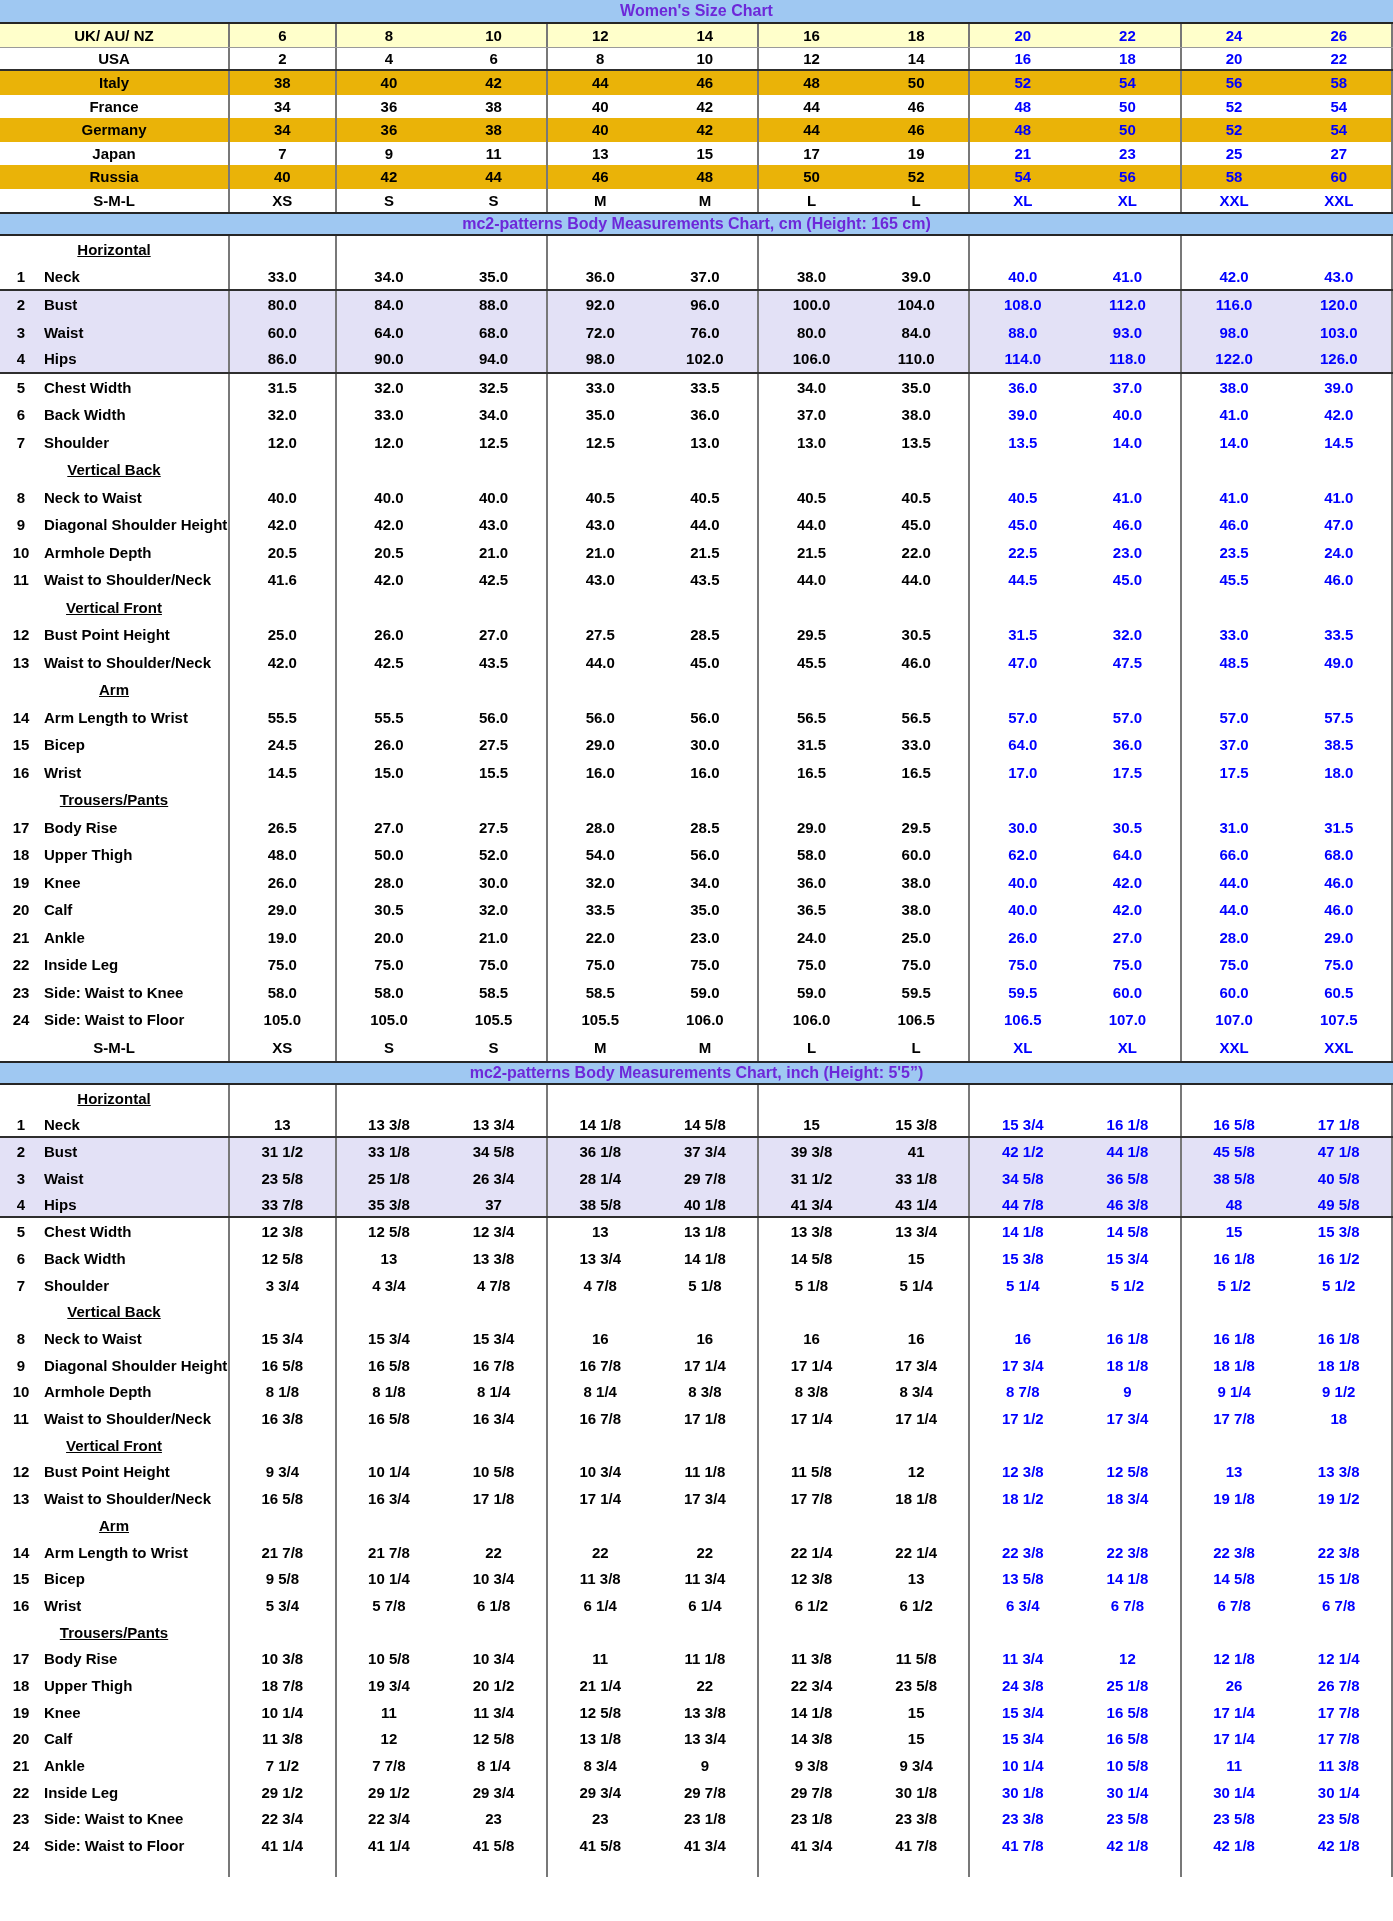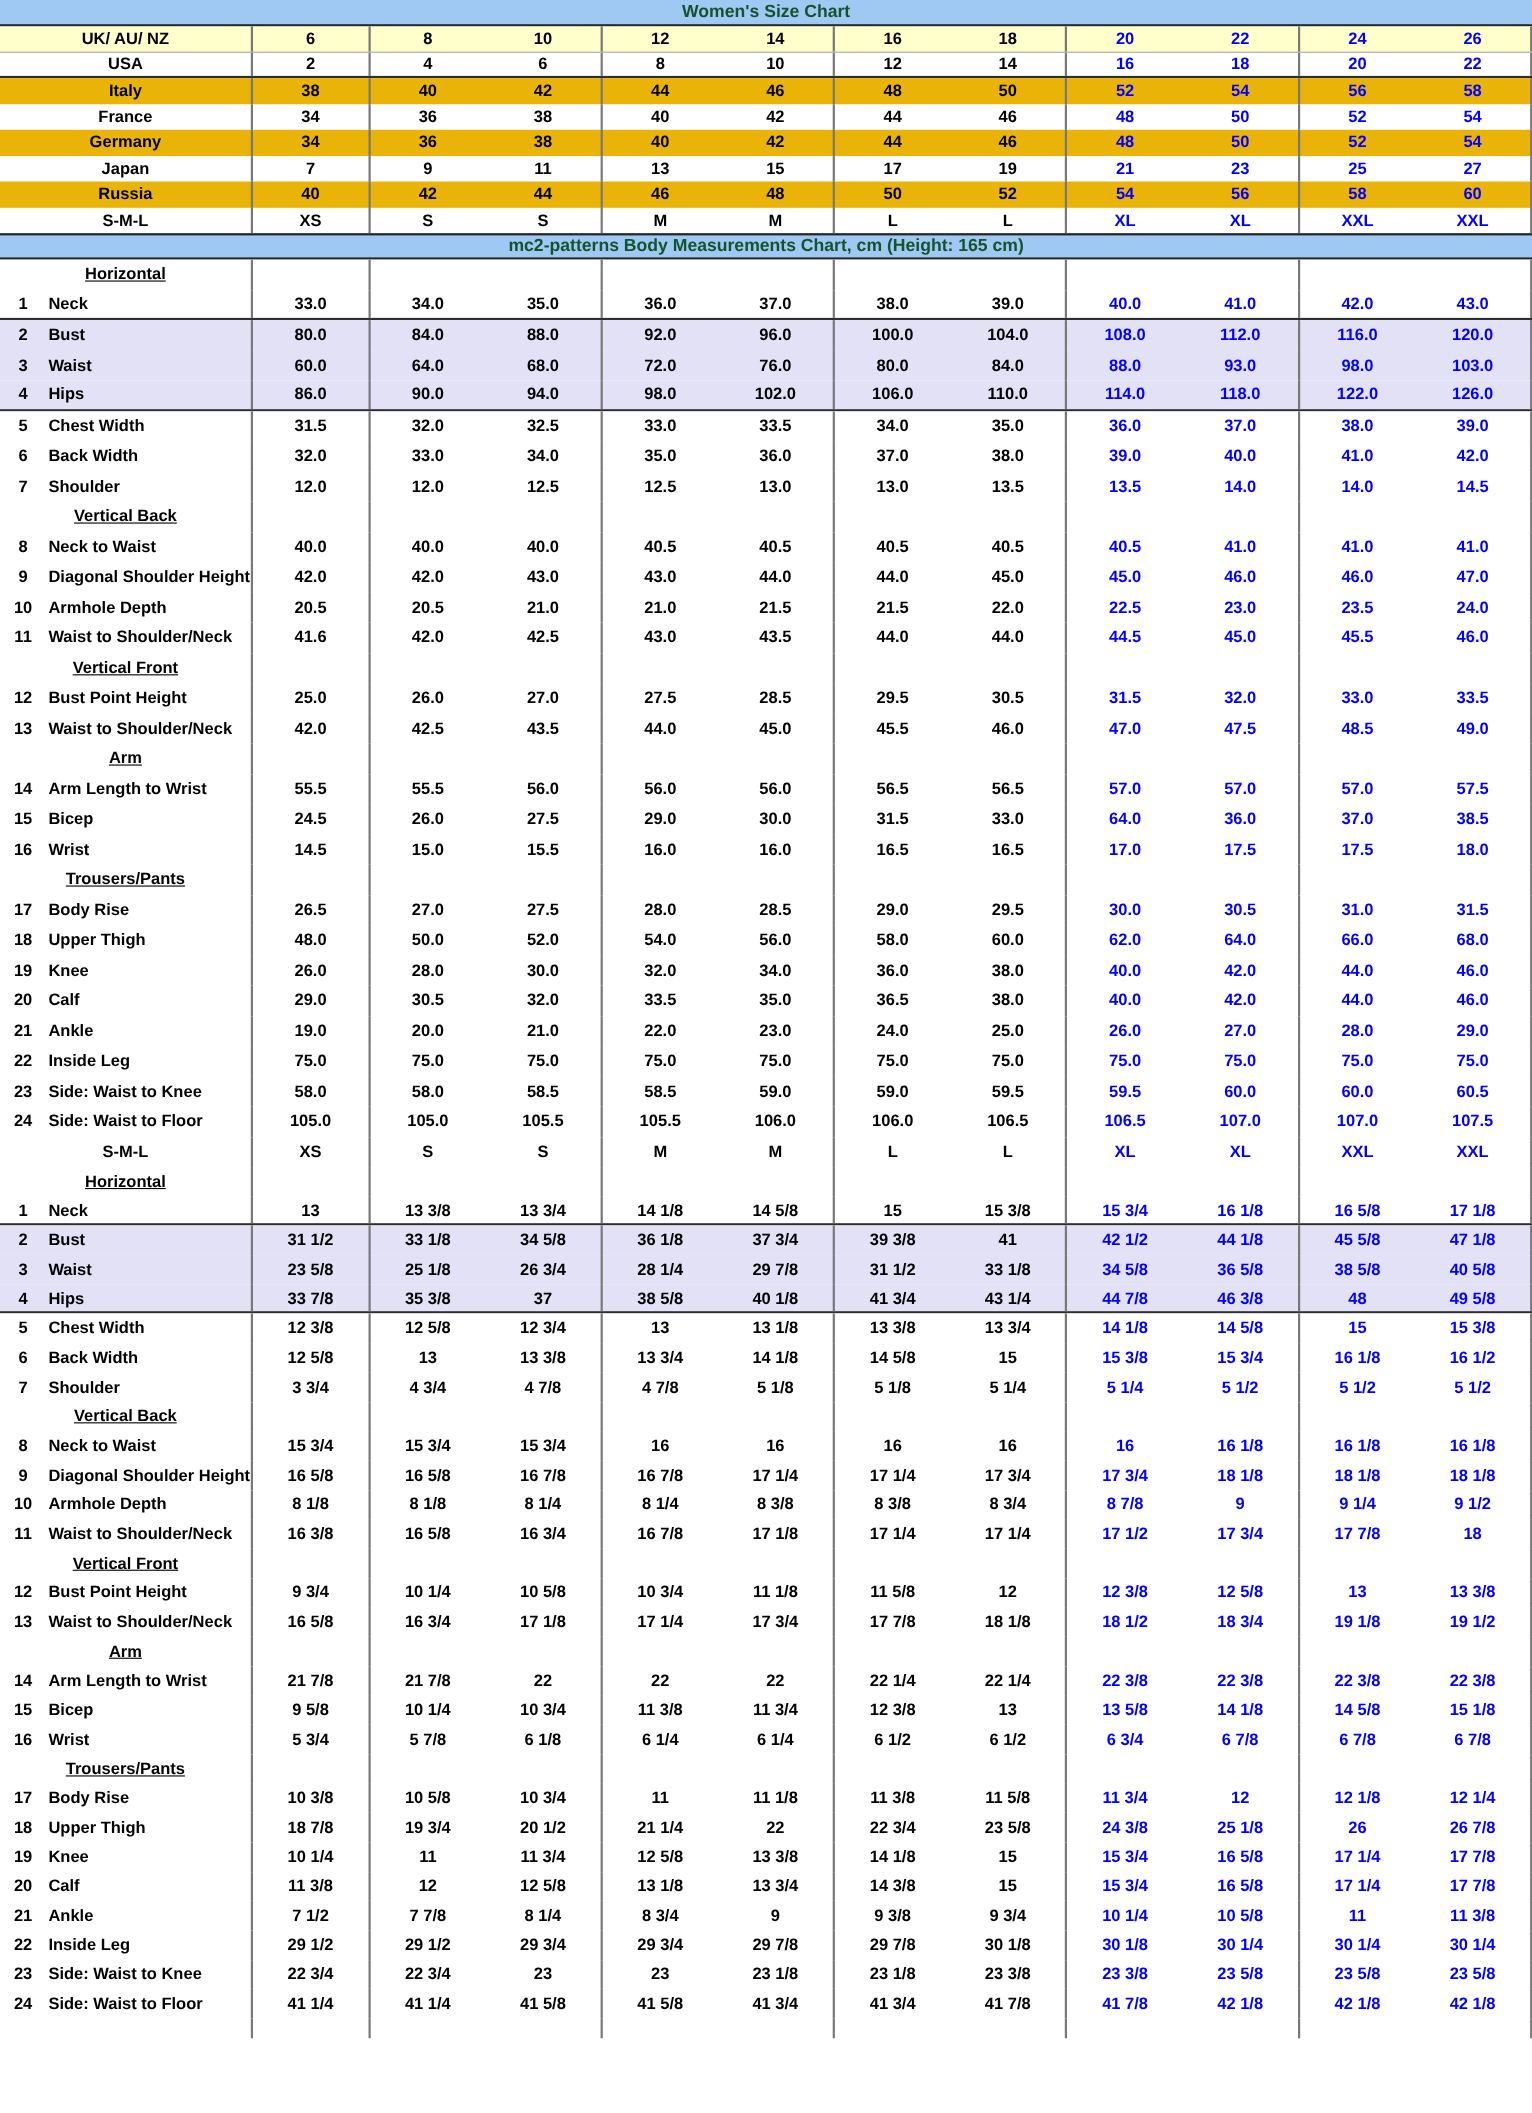--- a/index.html
+++ b/index.html
@@ -5,21 +5,21 @@
   html,body{margin:0;padding:0;}
   body{
     width:1393px;height:1921px;background:#ffffff;color:#000;
     font-family:"Liberation Sans", sans-serif;font-weight:bold;
     overflow:hidden;
   }
   .titlebar{
     height:24px;background:#9fc8f2;box-sizing:border-box;
     border-bottom:2px solid #262626;
     display:flex;align-items:center;justify-content:center;
-    font-size:16px;color:#14532d;
+    font-size:16px;color:#6d28d9;
   }
   .titlebar.mid{border-top:2px solid #262626;}
   .row{display:flex;box-sizing:border-box;background:#fff;}
   .r-top{height:23.5px;}
   .r-cm{height:27.5px;}
   .r-in{height:26.7px;}
   .r-tail{height:18px;}
   .cell{
     height:100%;box-sizing:border-box;display:flex;align-items:center;
     font-size:15px;overflow:hidden;white-space:nowrap;
@@ -675,20 +675,21 @@
         <div class="cell val gb">M</div>
         <div class="cell val">L</div>
         <div class="cell val gb">L</div>
         <div class="cell val blue">XL</div>
         <div class="cell val blue gb">XL</div>
         <div class="cell val blue">XXL</div>
         <div class="cell val blue gb">XXL</div>
       </div>
     </div>
 
+  <div class="titlebar mid">mc2-patterns Body Measurements Chart, inch (Height: 5'5”)</div>
   <div id="inch-rows">
       <div class="row r-in">
         <div class="cell label center">
           <span class="underline">Horizontal</span>
         </div>
         <div class="cell val gb"></div>
         <div class="cell val"></div>
         <div class="cell val gb"></div>
         <div class="cell val"></div>
         <div class="cell val gb"></div>

